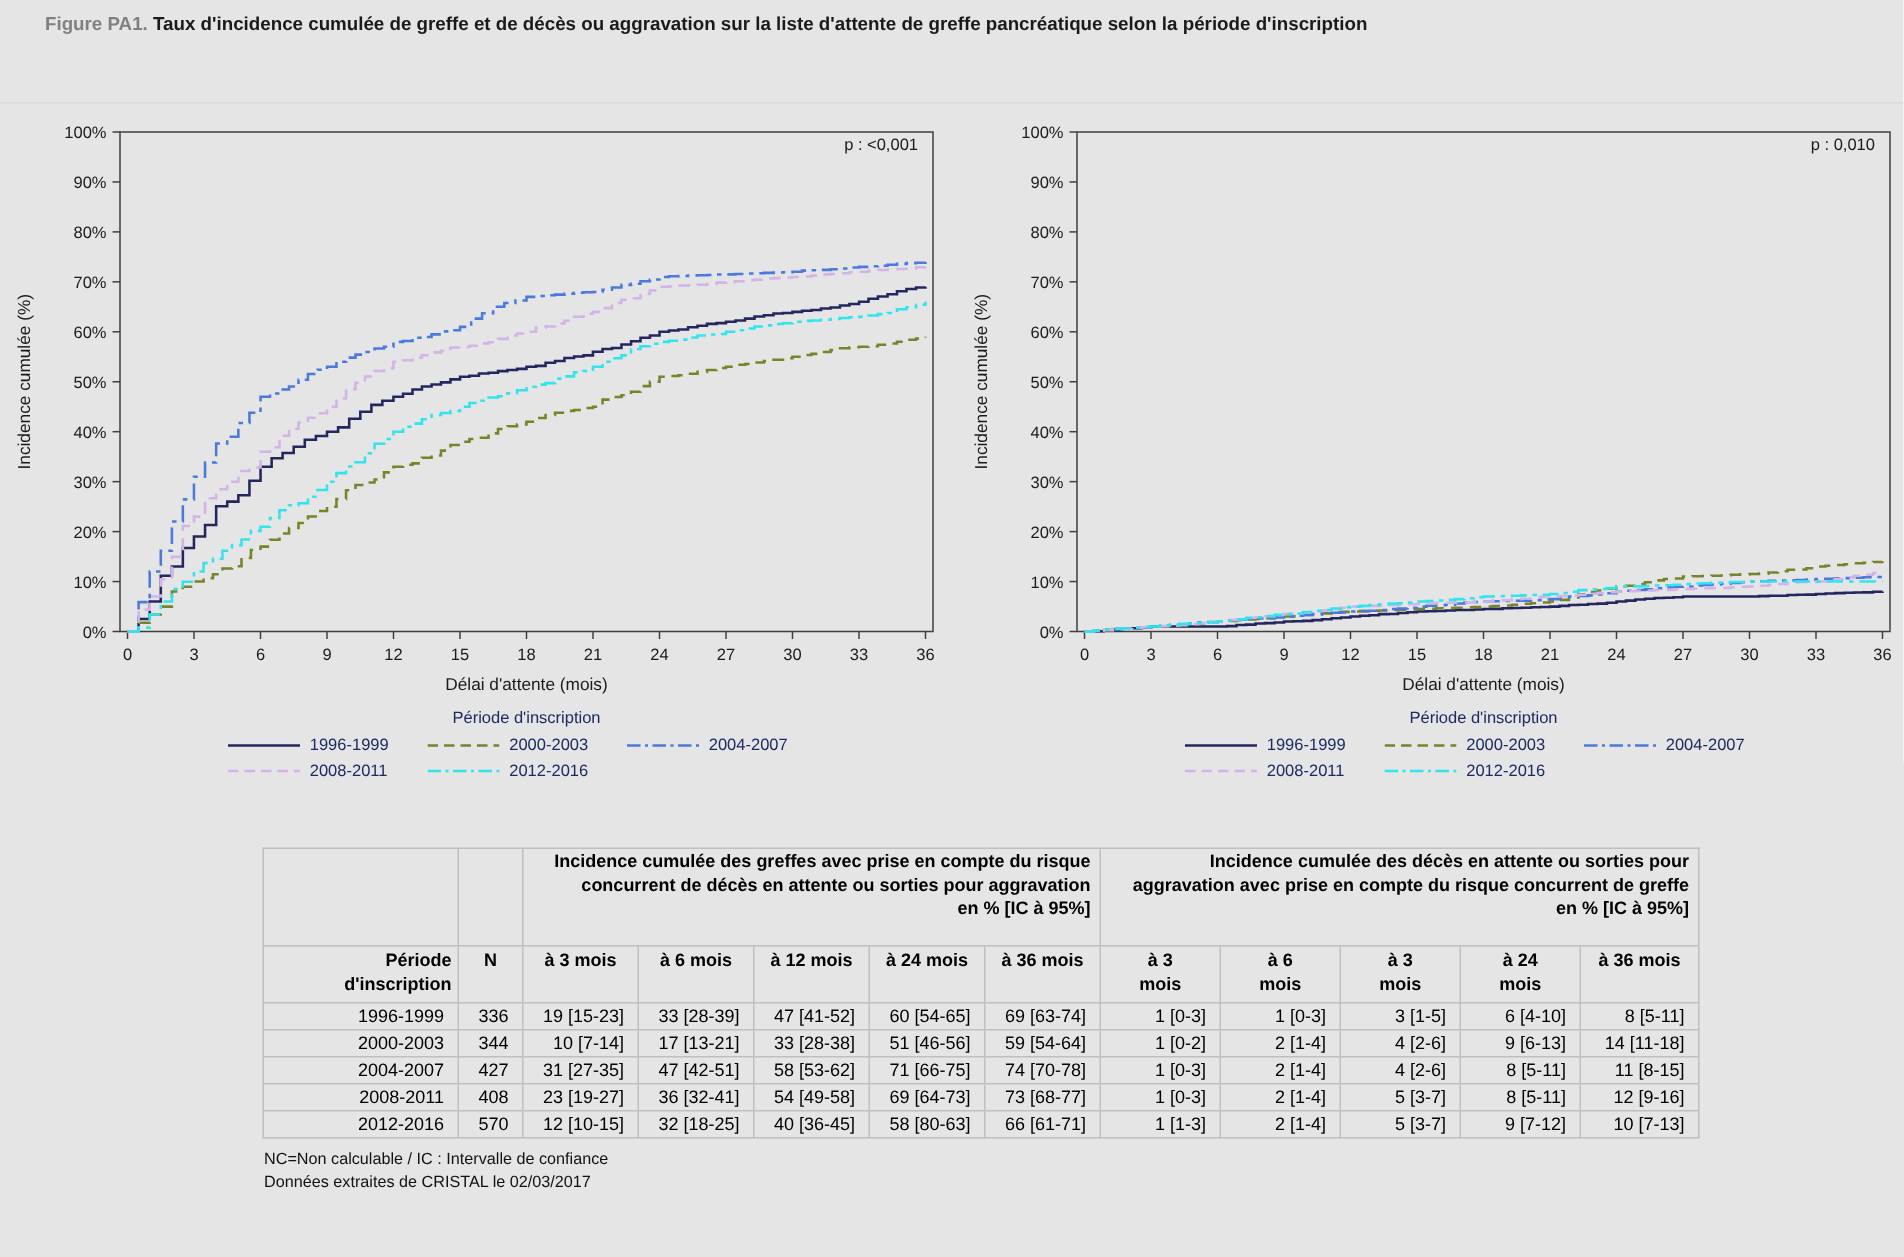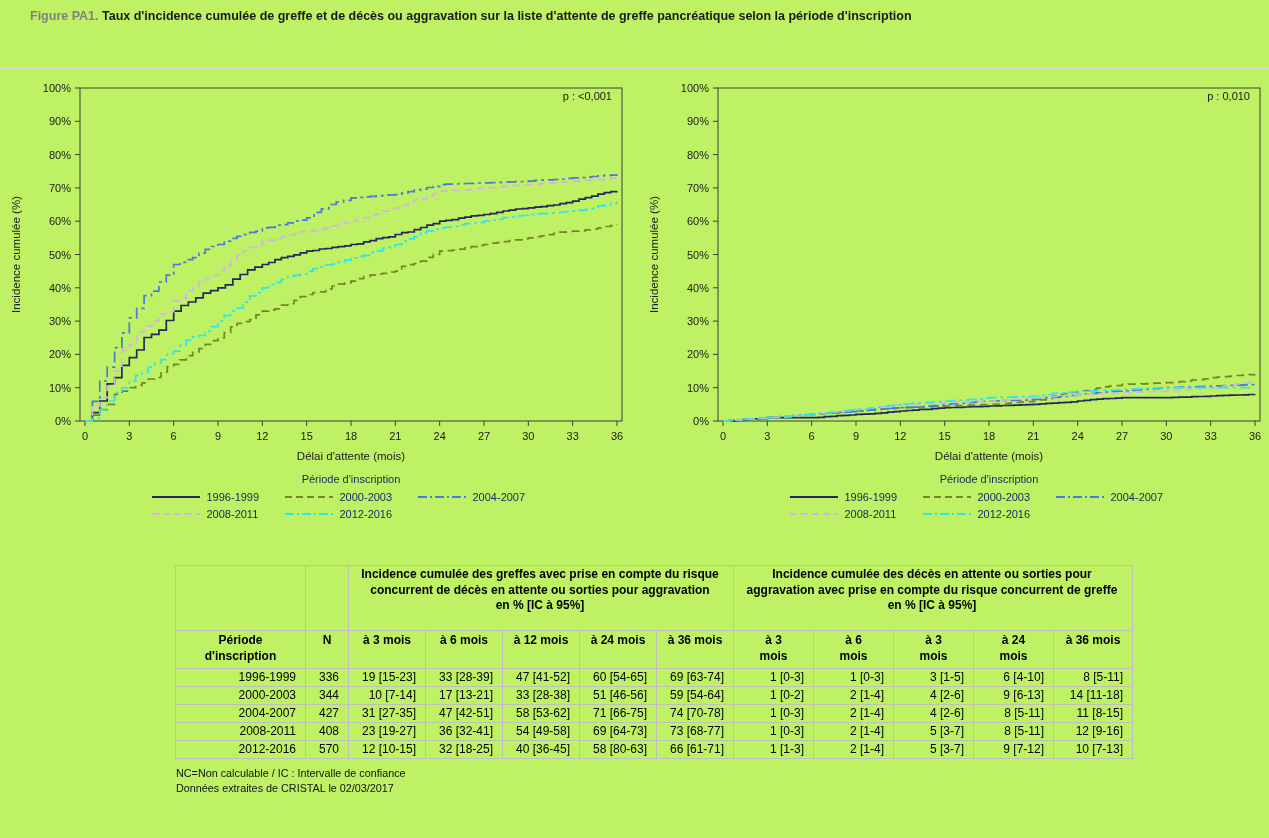--- a/index.html
+++ b/index.html
@@ -1,39 +1,39 @@
 <!DOCTYPE html>
 <html style="--fig-label: #808080; --legend-text: #1b2a63;"><head>
 <meta charset="utf-8">
 <style>
   html,body{margin:0;padding:0;background:#fff;}
-  .page{position:relative;width:1269px;height:838px;background:#bef264;overflow:hidden;
+  .page{position:relative;width:1269px;height:838px;background:#e5e5e5;overflow:hidden;
         font-family:"Liberation Sans",sans-serif;}
   .fig-title{position:absolute;left:30px;top:8px;width:1210px;font-size:12.5px;
         font-weight:bold;color:#1a1a1a;line-height:17px;}
   .t-prefix{color:var(--fig-label,#808080);}
   .rule{position:absolute;left:0;top:68px;width:1269px;border-top:1px solid #dadada;}
   svg.chart{position:absolute;top:74px;width:650px;height:402px;overflow:visible;}
   #chart-0{left:0;} #chart-1{left:638px;}
   svg text{font-family:"Liberation Sans",sans-serif;}
   svg text.tick{font-size:11px;fill:#1a1a1a;}
   svg text.axis-title{font-size:11.5px;fill:#1a1a1a;}
   svg text.pval{font-size:11px;fill:#1a1a1a;}
   .legend{position:absolute;top:473px;width:400px;}
   .legend-title{text-align:center;font-size:11px;color:var(--legend-text,#1b2a63);margin-bottom:3px;}
   .legend-grid{display:grid;grid-template-columns:repeat(3,133px);justify-content:center;}
   .legend-entry{display:flex;align-items:center;gap:7px;height:17px;}
   .legend-entry .lbl{font-size:11px;color:var(--legend-text,#1b2a63);}
   #data-table{position:absolute;left:175px;top:565px;border-collapse:collapse;table-layout:fixed;}
   #data-table th,#data-table td{border:1px solid #bfbfbf;font-size:12px;color:#000;}
-  #data-table th.ghead{vertical-align:top;padding:1px 6px 1px 4px;
+  #data-table th.ghead{text-align:right;vertical-align:top;padding:1px 6px 1px 4px;
         font-weight:bold;line-height:15.5px;height:62px;}
   #data-table th.chead{font-weight:bold;vertical-align:top;padding:2px 4px;line-height:15.5px;
         white-space:pre-line;text-align:center;height:33px;}
-  #data-table th.chead.left{text-align:center;}
+  #data-table th.chead.left{text-align:right;}
   #data-table td{text-align:right;padding:1px 9px 1px 2px;line-height:15px;height:15px;
         white-space:nowrap;}
   .footnotes{position:absolute;left:176px;top:766px;font-size:10.8px;line-height:15px;color:#111;}
 </style>
 </head>
 <body>
 
 <div class="page">
 
   <div class="fig-title">

